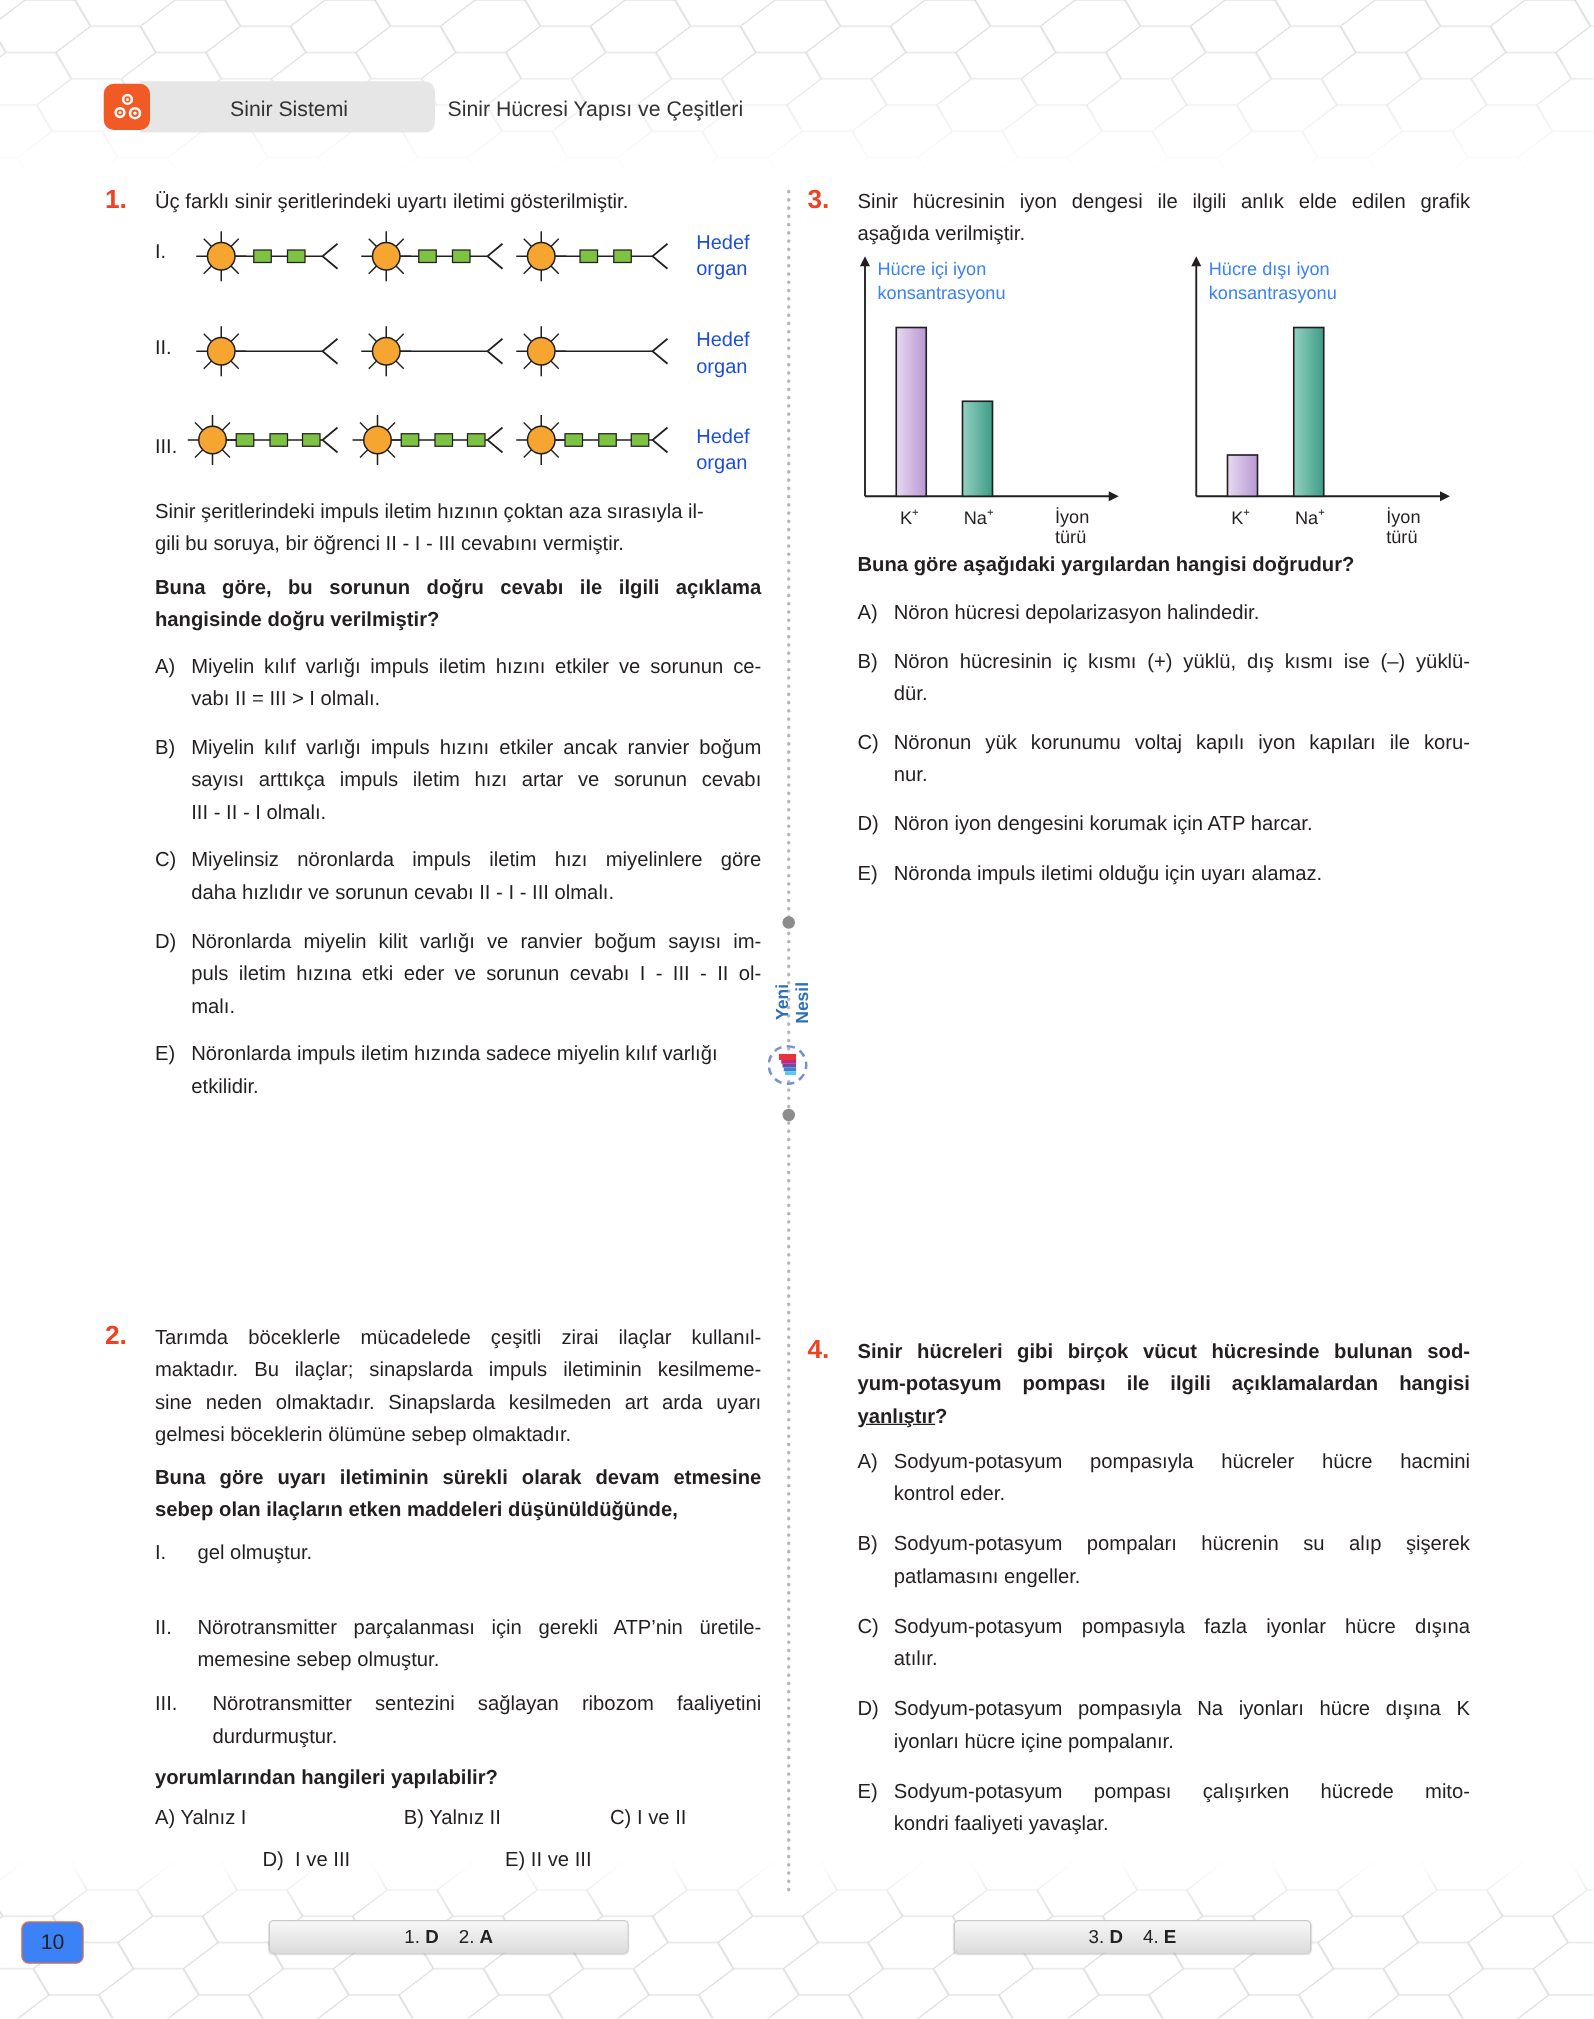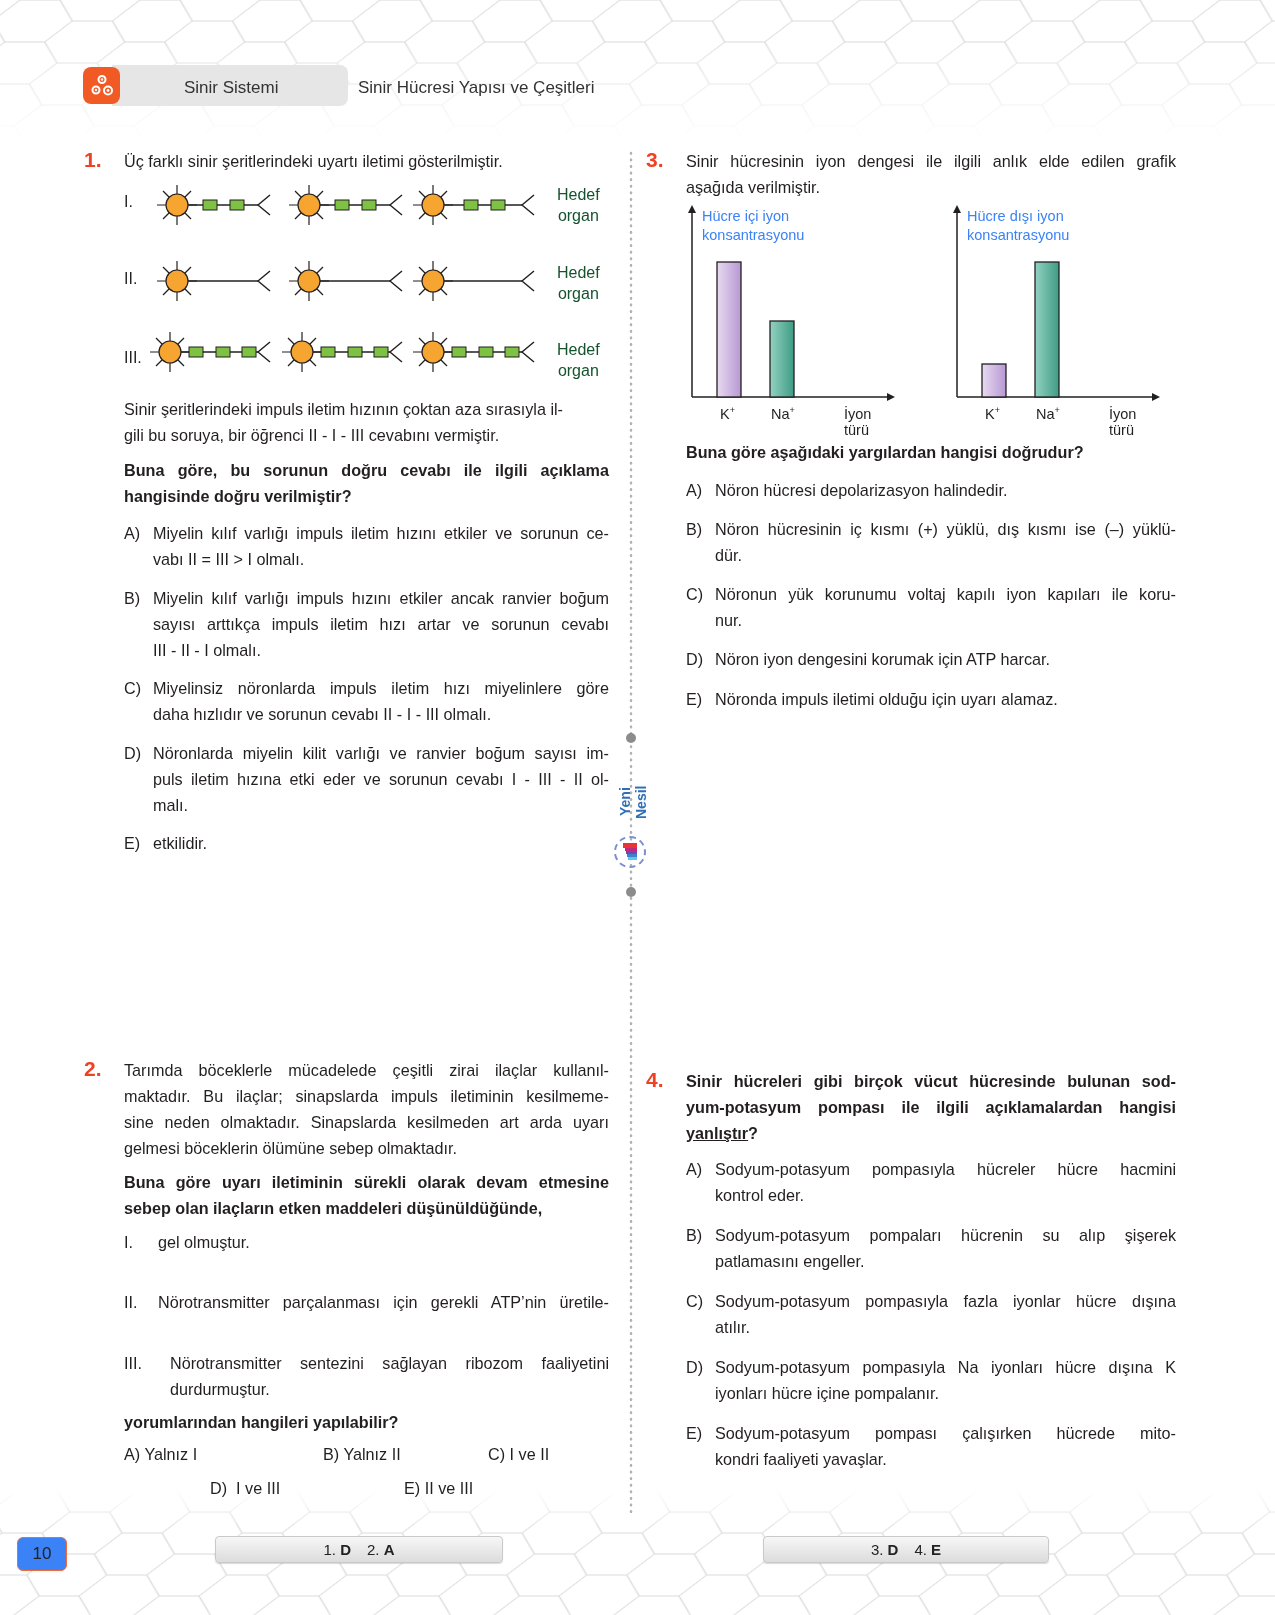--- a/index.html
+++ b/index.html
@@ -56,21 +56,21 @@
     position:absolute; font-size:16.2px; line-height:26px; color:#231f20;
     text-align:justify;
   }
   .bold { font-weight:bold; }
   .opt {
     position:absolute; font-size:16.2px; line-height:26px; color:#231f20;
   }
   .opt .lbl { position:absolute; left:0; top:0; }
   .opt .body { margin-left:29px; text-align:justify; }
   .roman-lbl { position:absolute; font-size:16px; color:#231f20; }
-  .hedef { position:absolute; font-size:16px; line-height:21px; color:#14532d;text-align:center; }
+  .hedef { position:absolute; font-size:16px; line-height:21px; color:#1d4ed8; }
   .uline { text-decoration:underline; }
   
   .chart { position:absolute; }
   .chart svg { overflow:visible; }
   .axis-title { position:absolute; font-size:14.5px; line-height:19px; color:#3b82f6; }
   .tick { position:absolute; font-size:14.5px; color:#231f20; }
   .tick sup { font-size:9px; }
   
   .page-no {
     position:absolute; left:17px; top:1537px; width:48px; height:32px;
@@ -331,20 +331,21 @@
   <span class="lbl">D)</span>
   <div class="body">
       <div style="text-align-last:justify">Nöronlarda miyelin kilit varlığı ve ranvier boğum sayısı im-</div>
       <div style="text-align-last:justify">puls iletim hızına etki eder ve sorunun cevabı I - III - II ol-</div>
       <div>malı.</div>
     </div>
 </div>
 <div class="opt" style="left:124px;top:830px;width:495px;">
   <span class="lbl">E)</span>
   <div class="body">
+      <div>Nöronlarda impuls iletim hızında sadece miyelin kılıf varlığı</div>
       <div>etkilidir.</div>
     </div>
 </div>
 
 <div class="q-num" style="left:646px;top:148px;">3.</div>
 <div class="text" style="left:686px;top:148px;width:490px;">
   <div style="text-align-last:justify">Sinir hücresinin iyon dengesi ile ilgili anlık elde edilen grafik</div>
   <div>aşağıda verilmiştir.</div>
 </div>
 
@@ -444,20 +445,21 @@
 <div class="opt" style="left:124px;top:1229px;width:485px;">
   <span class="lbl">I.</span>
   <div class="body" style="margin-left:34px;">
       <div>gel olmuştur.</div>
     </div>
 </div>
 <div class="opt" style="left:124px;top:1289px;width:485px;">
   <span class="lbl">II.</span>
   <div class="body" style="margin-left:34px;">
       <div style="text-align-last:justify">Nörotransmitter parçalanması için gerekli ATP’nin üretile-</div>
+      <div>memesine sebep olmuştur.</div>
     </div>
 </div>
 <div class="opt" style="left:124px;top:1350px;width:485px;">
   <span class="lbl">III.</span>
   <div class="body" style="margin-left:46px;">
       <div style="text-align-last:justify">Nörotransmitter sentezini sağlayan ribozom faaliyetini</div>
       <div>durdurmuştur.</div>
     </div>
 </div>
 

